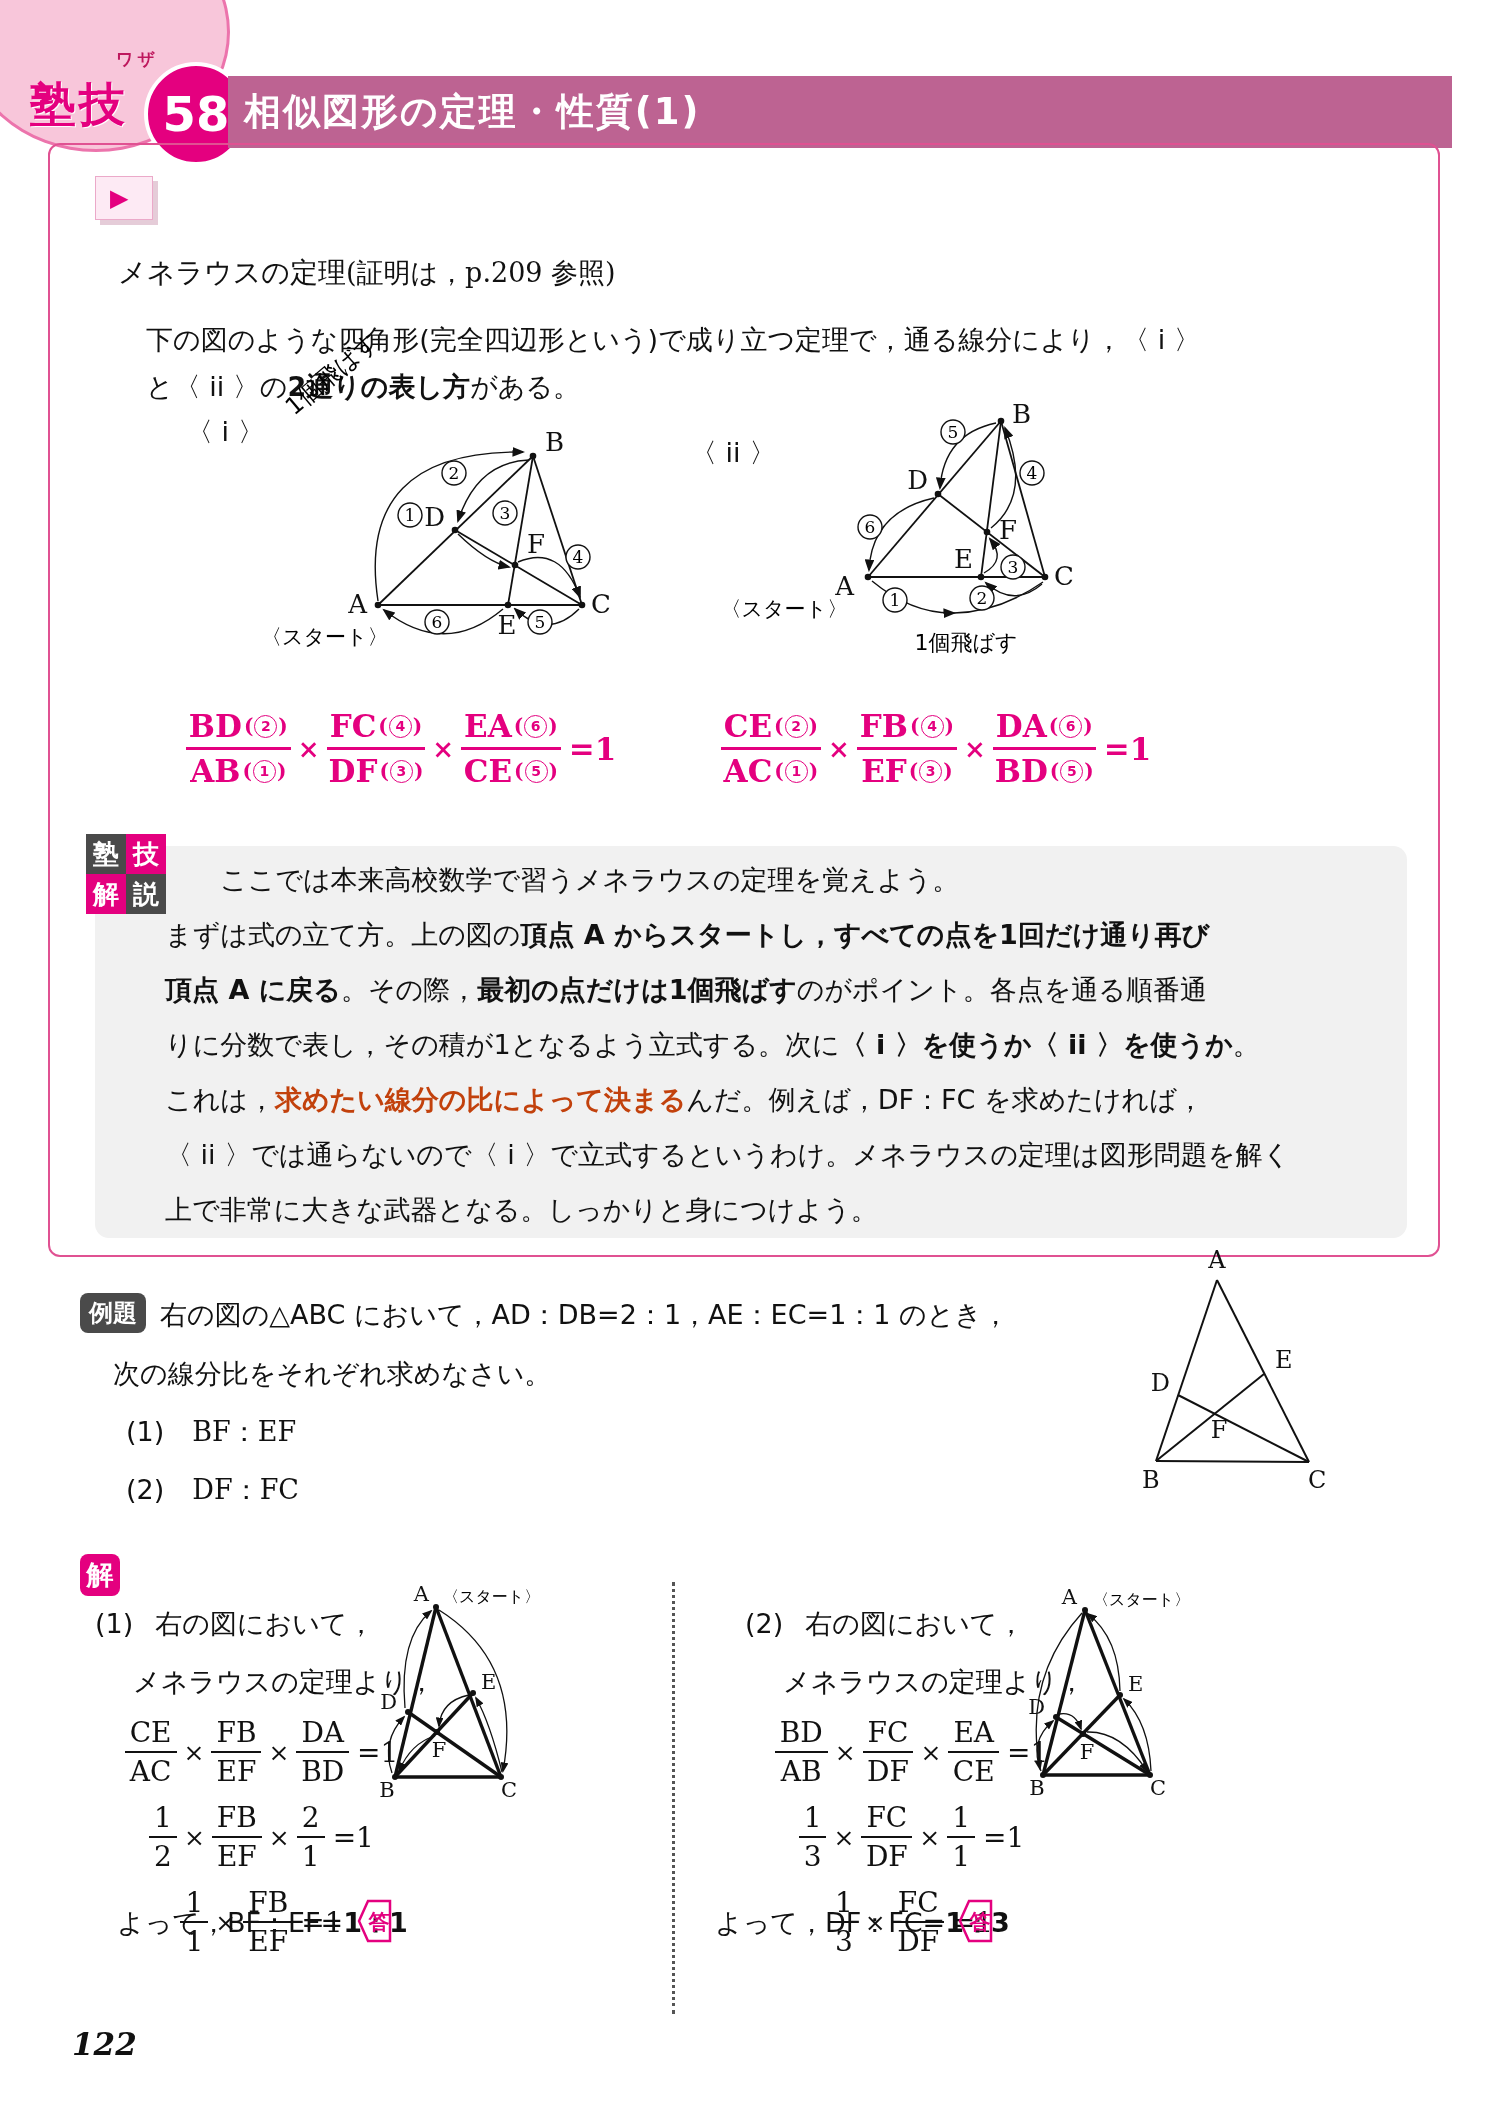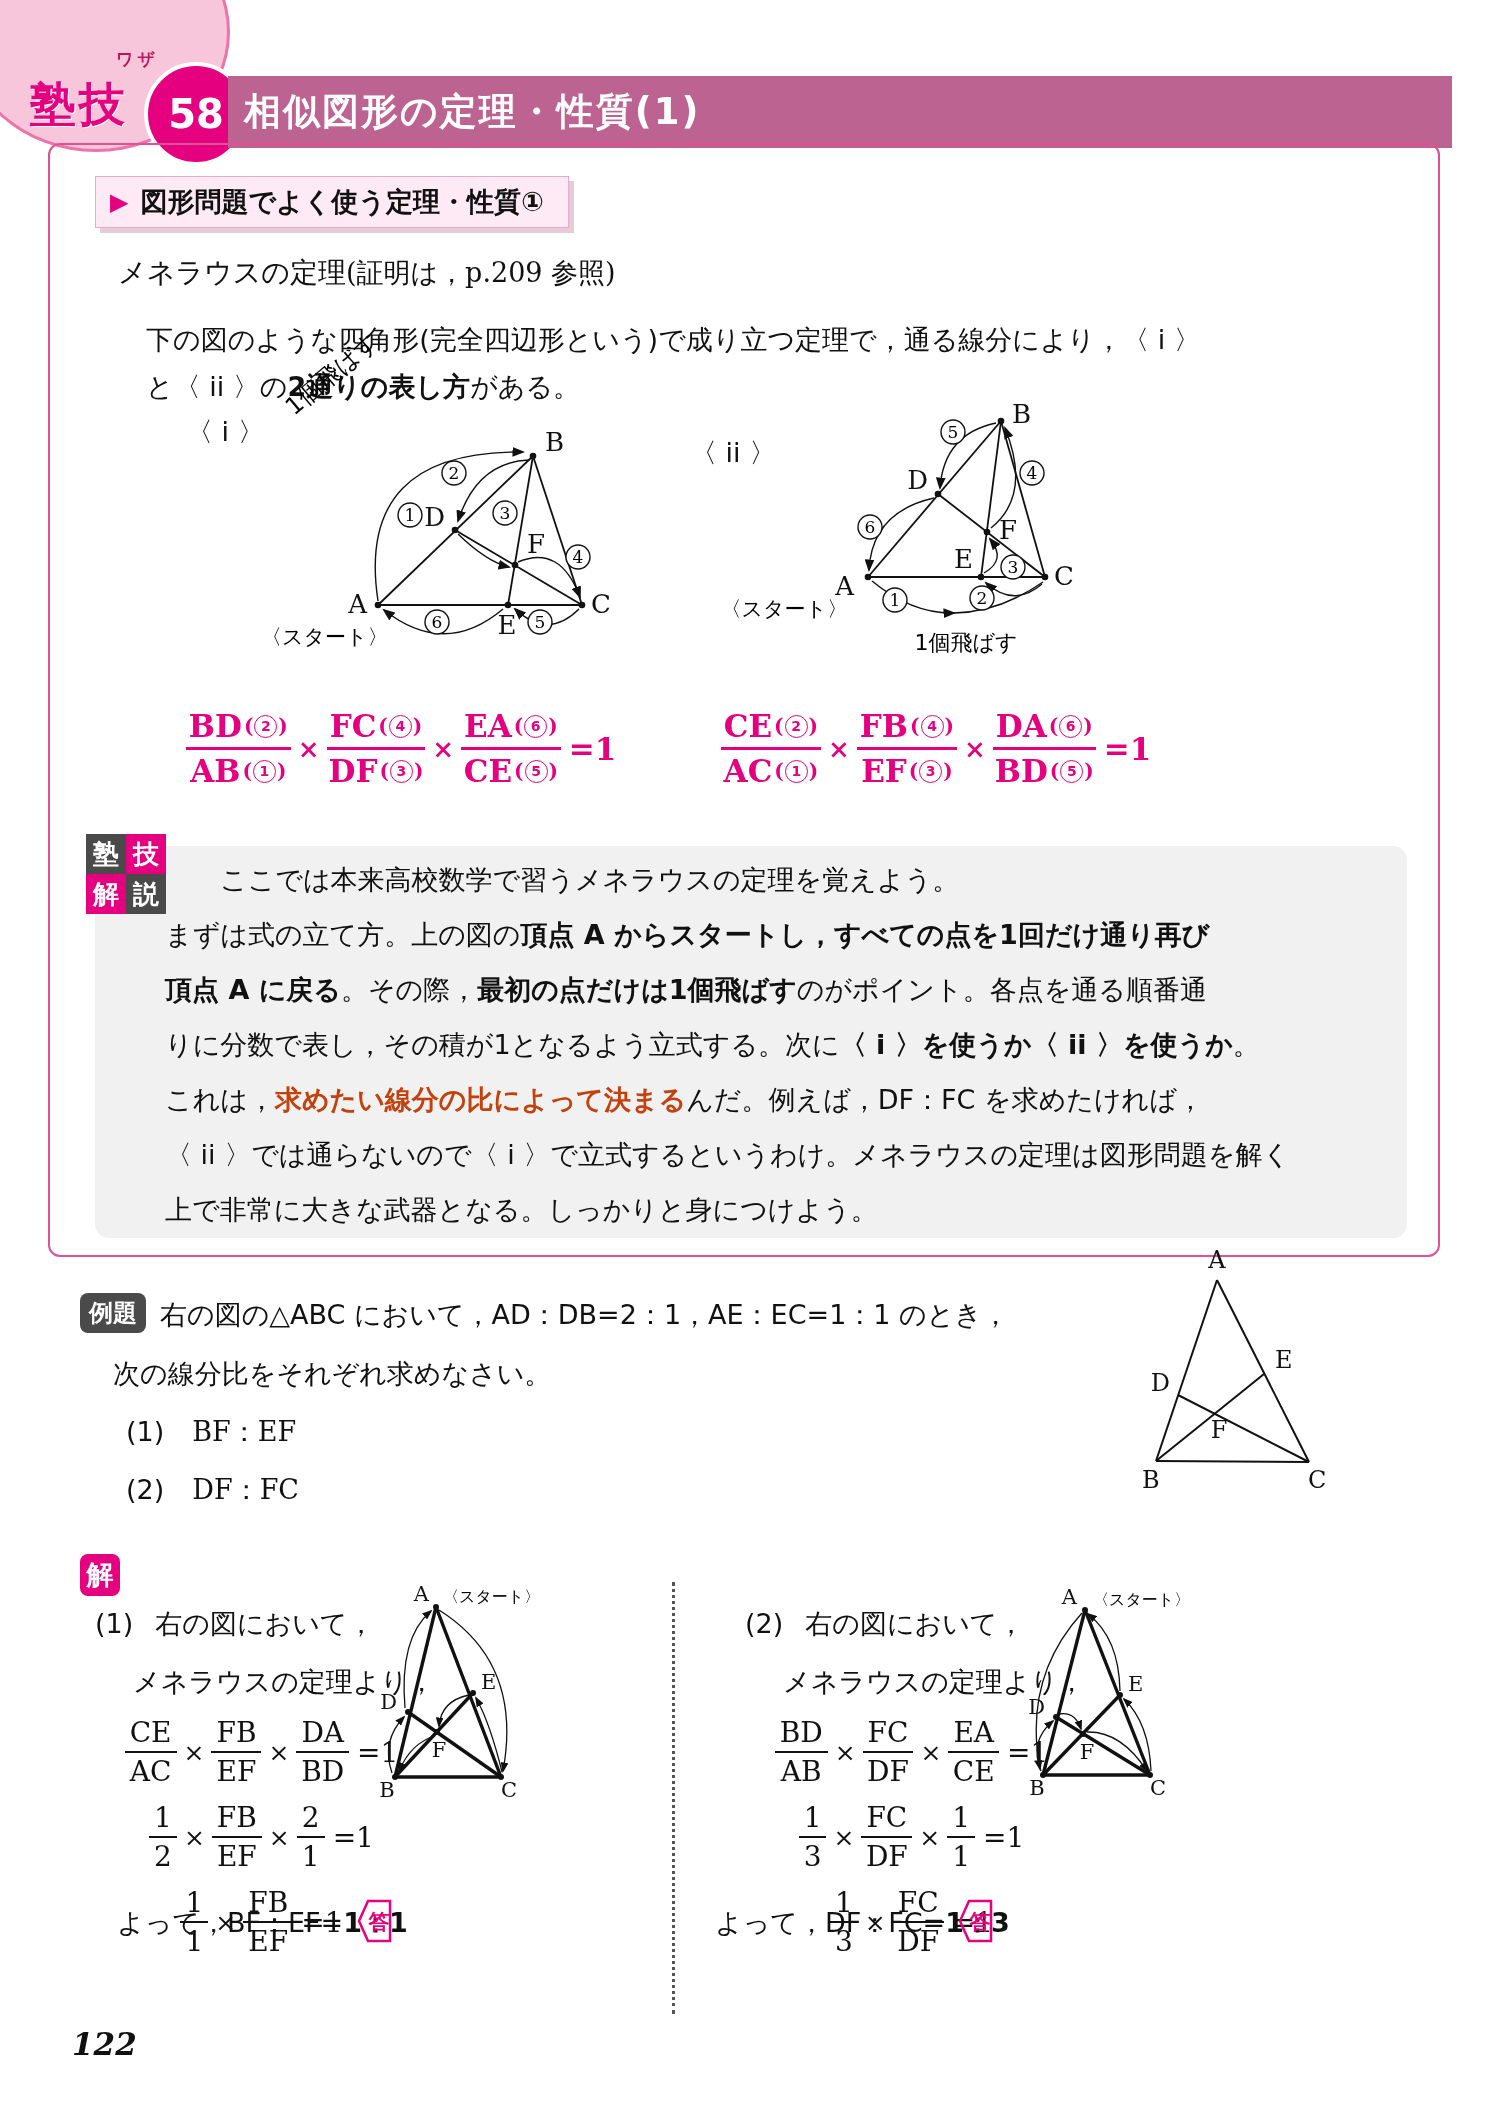--- a/index.html
+++ b/index.html
@@ -14,21 +14,21 @@
   .pk{color:#c2410c;font-weight:bold;text-align:right;}
 
   
   #logo-blob{left:-38px;top:-88px;width:262px;height:234px;border-radius:50%;
     background:#f8c6da;border:3px solid #ec74ac;}
   #logo-text{left:30px;top:74px;font-size:46px;font-weight:900;color:#e4007f;
     letter-spacing:3px;text-shadow:1px 1px 0 #fff;}
   #logo-furi{left:116px;top:48px;font-size:17px;font-weight:bold;color:#be185d;letter-spacing:4px;}
   #num-circle{left:144px;top:62px;width:96px;height:96px;border-radius:50%;background:#e4007f;
     border:4px solid #fff;display:flex;align-items:center;justify-content:center;
-    color:#fff;font-size:40px;font-weight:bold;}
+    color:#fff;font-size:48px;font-weight:bold;}
   #title-bar{left:228px;top:76px;width:1224px;height:72px;background:#bd6392;
     display:flex;align-items:center;padding-left:16px;box-sizing:border-box;}
   #title-bar .t{color:#fff;font-size:37px;font-weight:bold;letter-spacing:2px;}
 
   
   #main-box{left:48px;top:143px;width:1388px;height:1110px;border:2px solid #e05192;border-radius:12px;}
 
   #sec-heading{left:95px;top:176px;display:inline-flex;align-items:center;gap:12px;
     background:#fdeaf4;border:1px solid #eba9c9;box-shadow:5px 5px 0 rgba(187,120,152,.38);
     padding:7px 24px 7px 14px;}
@@ -102,21 +102,20 @@
   <span>58</span>
 </div>
 <div class="abs" id="title-bar">
   <span class="t">相似図形の定理・性質(1)</span>
 </div>
 
 <div class="abs" id="main-box"></div>
 
 <div class="abs" id="sec-heading">
   <span class="tri">▶</span>
-  <span class="txt">図形問題でよく使う定理・性質①</span>
 </div>
 
 <div class="abs nowrap" id="thm-name">
   <span>メネラウスの定理</span><span class="ref serif">(証明は，p.209 参照)</span>
 </div>
 
 <div class="abs" id="intro">
   <div class="nowrap">下の図のような四角形(完全四辺形という)で成り立つ定理で，通る線分により，〈 i 〉</div>
   <div class="nowrap"><span>と〈 ii 〉の</span><span class="b">2通りの表し方</span><span>がある。</span></div>
 </div>

